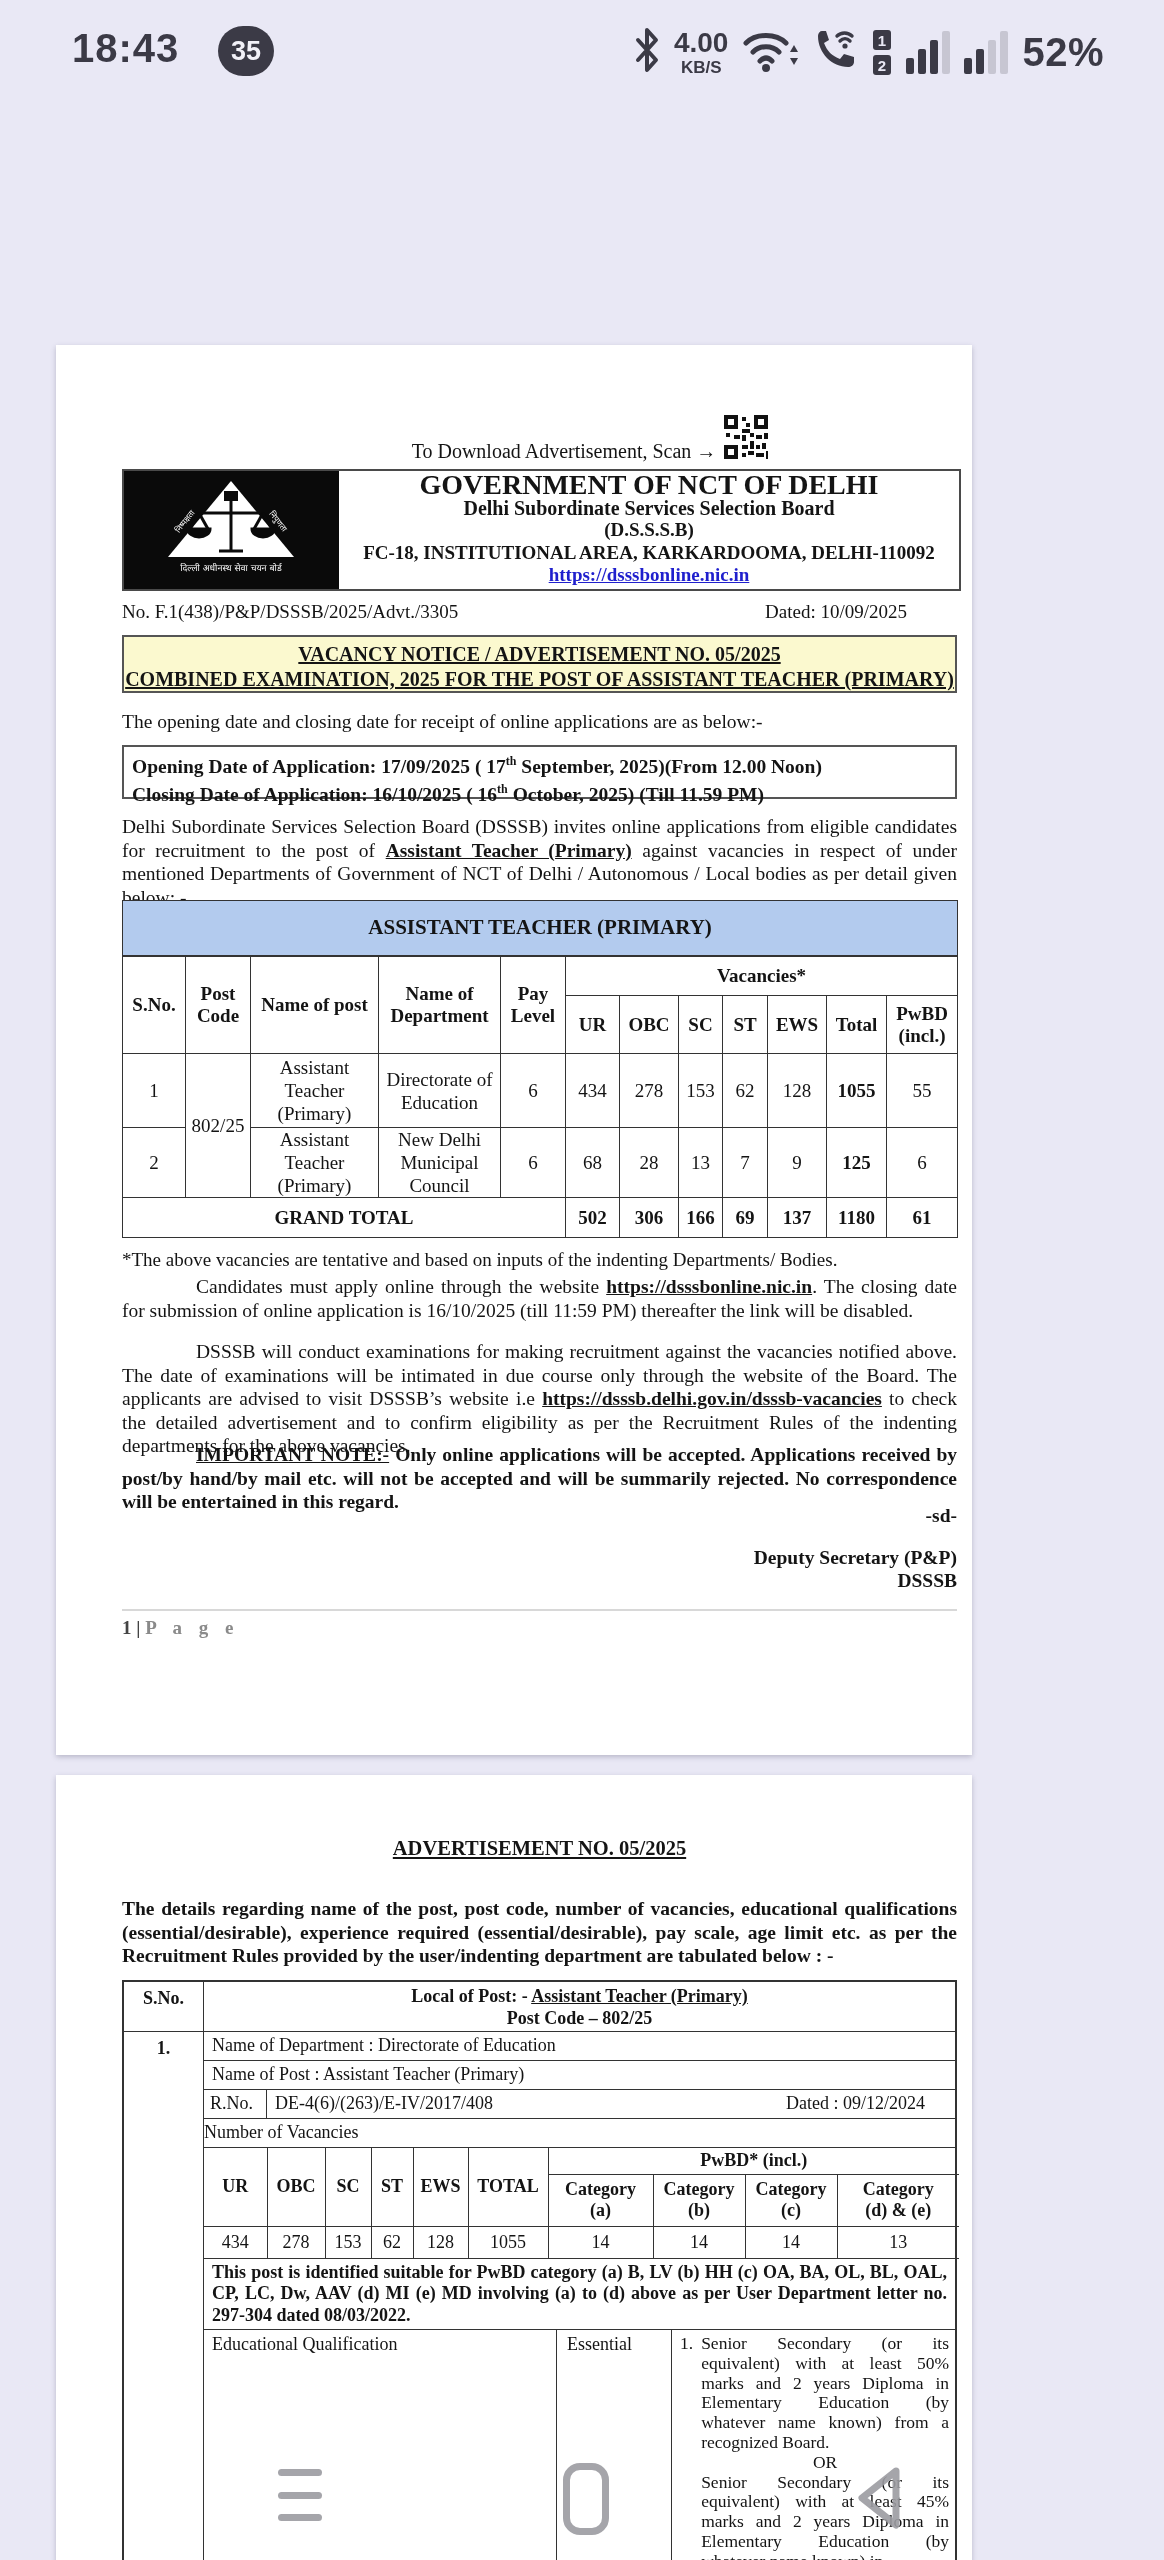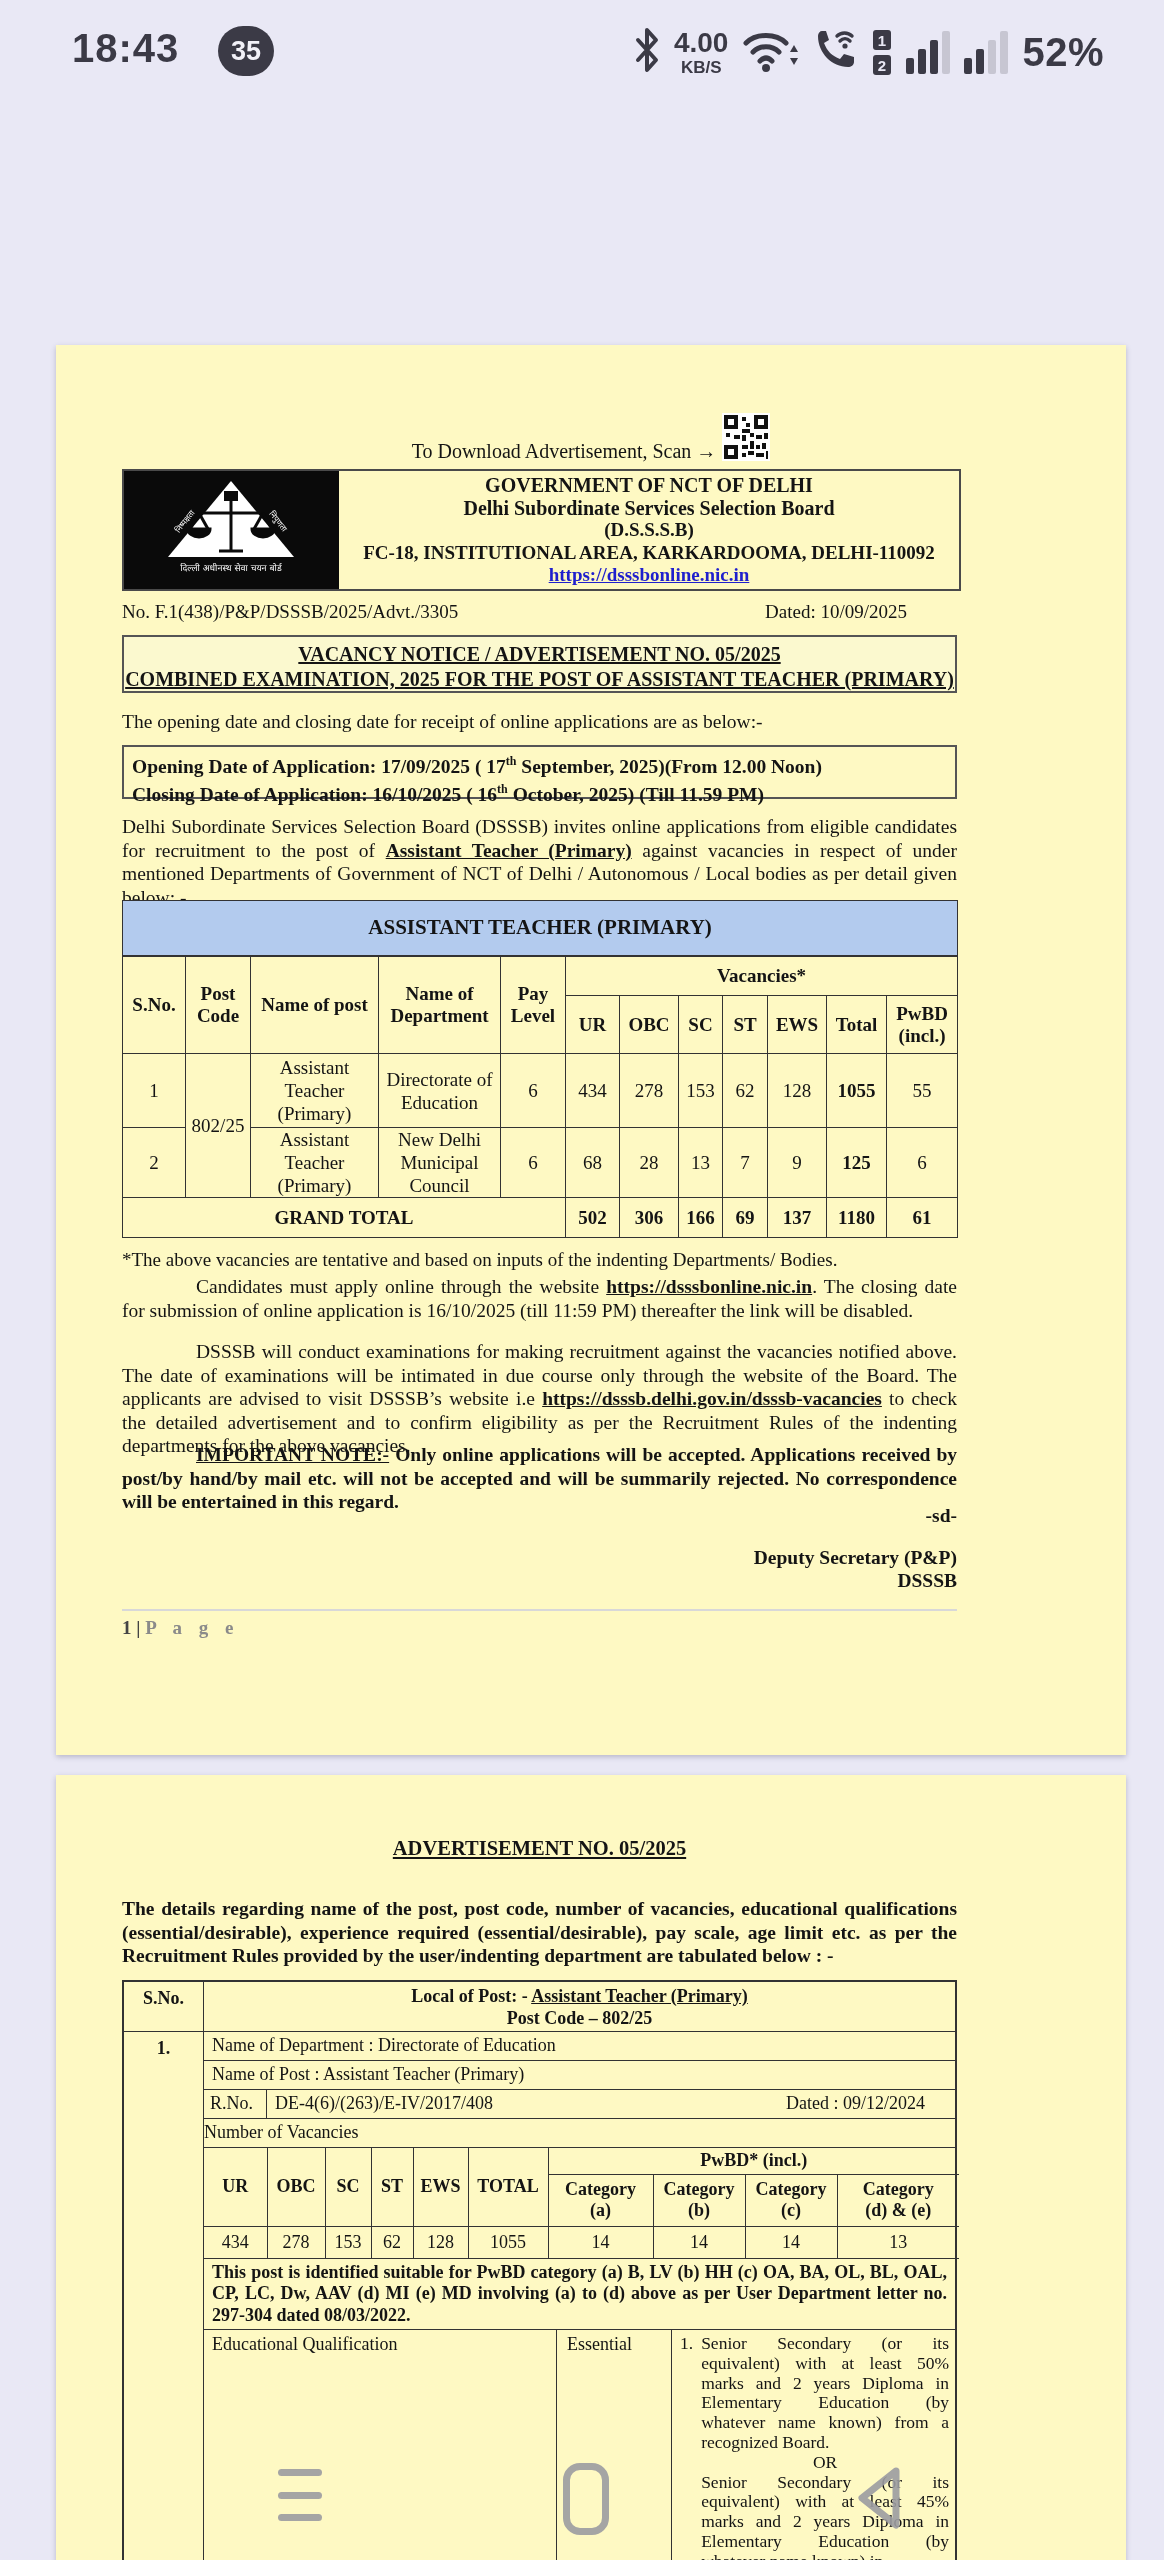--- a/index.html
+++ b/index.html
@@ -26,34 +26,34 @@
   .sb-speed{display:flex;flex-direction:column;align-items:center;line-height:1;}
   .sb-speed .v{font-size:28px;font-weight:700;}
   .sb-speed .u{font-size:17px;font-weight:700;margin-top:2px;}
   .sb-batt{font-size:40px;font-weight:600;letter-spacing:0.5px;}
   .bars{display:flex;align-items:flex-end;gap:4px;height:44px;}
   .bars i{display:block;width:8px;border-radius:2px;background:#3b3a46;}
   .bars i.dim{background:#c7c6d2;}
   .b1{height:16px}.b2{height:25px}.b3{height:34px}.b4{height:43px}
   
   .page{
-    position:absolute;left:56px;width:1070px;background:#fef9c3;
+    position:absolute;left:56px;width:916px;background:#ffffff;
     box-shadow:0 2px 5px rgba(60,60,90,0.28);
   }
   #page1{top:345px;height:1410px;}
   #page2{top:1775px;height:790px;}
   .content{position:absolute;left:66px;width:835px;}
   
   .scanrow{top:64px;height:56px;display:flex;align-items:flex-end;justify-content:center;gap:6px;}
   .scanrow .txt{font-size:20px;padding-bottom:2px;}
   
   .hdrbox{top:124px;height:118px;border:2px solid #4a4a4a;display:flex;}
   .logo{width:215px;height:100%;background:#0a0a0a;flex:0 0 auto;}
   .hdrtxt{flex:1;text-align:center;padding-top:3px;line-height:22.5px;}
-  .hdrtxt .l1{font-size:20px;font-weight:700;}
+  .hdrtxt .l1{font-size:28px;font-weight:700;}
   .hdrtxt .l2{font-size:20px;font-weight:700;}
   .hdrtxt .l3{font-size:19px;font-weight:700;}
   .hdrtxt .l4{font-size:19px;font-weight:700;}
   .hdrtxt .l5 a{font-size:19px;color:#1f1fcd;text-decoration:underline;font-weight:700;}
   
   .refrow{top:256px;display:flex;justify-content:space-between;font-size:19px;padding-right:50px;box-sizing:border-box;}
   
   .notice{
     top:290px;height:58px;background:#fbf9cf;border:2px solid #555;
     text-align:center;box-sizing:border-box;padding-top:5px;line-height:25px;

